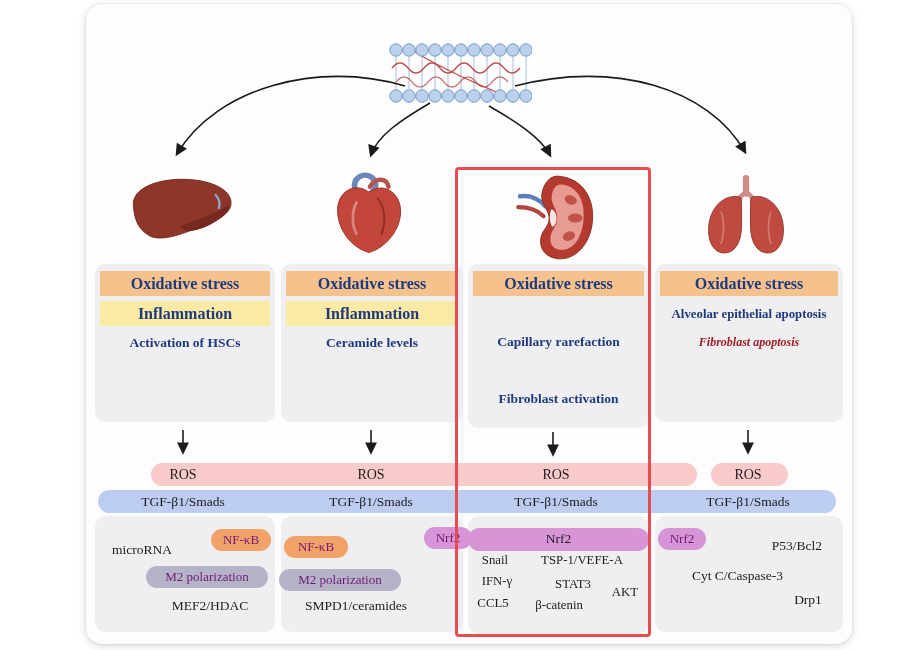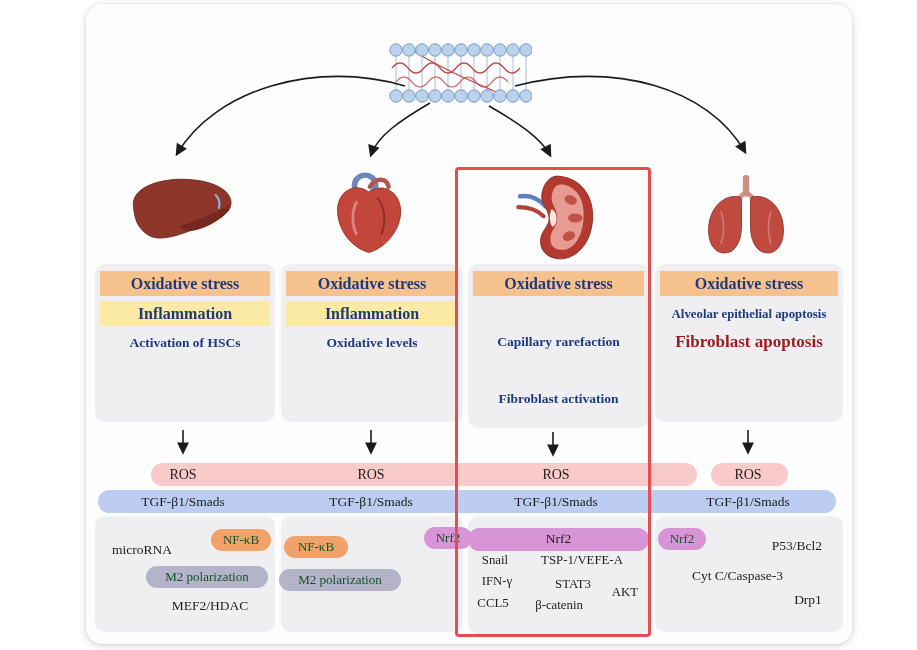--- a/index.html
+++ b/index.html
@@ -20,29 +20,29 @@
     border-radius: 0; font-weight: bold; font-size: 16px;
     color: var(--text-navy, #1e3a7d); white-space: nowrap; z-index: 3;
   }
   .banner.orange { background: var(--banner-orange, #f5c18c); }
   .banner.yellow { background: var(--banner-yellow, #fbeaa6); }
   .txt {
     position: absolute; display: flex; align-items: center; justify-content: center;
     white-space: nowrap; font-size: 13px; color: #1c1c1c; z-index: 3;
   }
   .txt.navy { color: var(--text-navy, #1e3a7d); font-weight: bold; font-size: 13.5px; }
-  .txt.redtxt { color: var(--text-red, #9e1c20); font-weight: bold; font-size: 17px; }
+  .txt.redtxt { color: var(--text-red, #9e1c20); font-weight: bold; font-size: 12px; font-style: italic; }
   .txt.lbl { font-size: 14px; text-align: center; }
   .bar { position: absolute; border-radius: 12px; z-index: 2; }
   .bar.pink { background: var(--ros-pink, #f9caca); }
   .bar.blue { background: var(--tgf-blue, #bccdf1); }
   .bar.purple { background: var(--nrf2-purple, #d795d7); }
   .pill {
     position: absolute; display: flex; align-items: center; justify-content: center;
-    border-radius: 11px; font-size: 13px; color: #14532d; white-space: nowrap; z-index: 3;
+    border-radius: 11px; font-size: 13px; color: #701a75; white-space: nowrap; z-index: 3;
   }
   .pill.orange { background: var(--nfkb-orange, #f1a269); }
   .pill.purple { background: var(--nrf2-purple, #d795d7); }
   .pill.gray { background: var(--m2-gray, #b5b3c7); }
   .hl {
     position: absolute; border: 3px solid var(--highlight-red, #e74c50);
     border-radius: 4px; pointer-events: none; z-index: 6;
   }
   svg.organ { z-index: 2; }
 </style>
@@ -152,21 +152,21 @@
   <div class="box" style="left:281px; top:264px; width:182px; height:158px;"></div>
   <div class="box" style="left:468px; top:264px; width:181px; height:164px;"></div>
   <div class="box" style="left:655px; top:264px; width:188px; height:158px;"></div>
 
   <div class="banner orange" style="left:100px; top:271px; width:170px; height:25px;">Oxidative stress</div>
   <div class="banner yellow" style="left:100px; top:301px; width:170px; height:25px;">Inflammation</div>
   <div class="txt navy" style="left:100px; top:331px; width:170px; height:24px;">Activation of HSCs</div>
 
   <div class="banner orange" style="left:286px; top:271px; width:172px; height:25px;">Oxidative stress</div>
   <div class="banner yellow" style="left:286px; top:301px; width:172px; height:25px;">Inflammation</div>
-  <div class="txt navy" style="left:286px; top:331px; width:172px; height:24px;">Oxidative levels</div>
+  <div class="txt navy" style="left:286px; top:331px; width:172px; height:24px;">Ceramide levels</div>
 
   <div class="banner orange" style="left:473px; top:271px; width:171px; height:25px;">Oxidative stress</div>
   <div class="txt navy" style="left:473px; top:330px; width:171px; height:24px;">Capillary rarefaction</div>
   <div class="txt navy" style="left:473px; top:340px; width:171px; height:24px;margin-top:47px;">Fibroblast activation</div>
 
   <div class="banner orange" style="left:660px; top:271px; width:178px; height:25px;">Oxidative stress</div>
   <div class="txt navy" style="left:656px; top:302px; width:186px; height:24px; font-size:12.8px;">Alveolar epithelial apoptosis</div>
   <div class="txt redtxt" style="left:660px; top:330px; width:178px; height:24px;">Fibroblast apoptosis</div>
 
   <div class="box" style="left:95px; top:516px; width:180px; height:116px;"></div>
@@ -187,20 +187,21 @@
   <div class="txt" style="left:496px; top:492px; width:120px; height:20px; font-size:13.5px;">TGF-β1/Smads</div>
   <div class="txt" style="left:688px; top:492px; width:120px; height:20px; font-size:13.5px;">TGF-β1/Smads</div>
 
   <div class="txt" style="left:100px; top:540px; width:84px; height:20px; font-size:13.5px;">microRNA</div>
   <div class="pill orange" style="left:211px; top:529px; width:60px; height:22px;">NF-κB</div>
   <div class="pill gray" style="left:146px; top:566px; width:122px; height:22px;">M2 polarization</div>
   <div class="txt" style="left:160px; top:596px; width:100px; height:20px; font-size:13.5px;">MEF2/HDAC</div>
 
   <div class="pill orange" style="left:284px; top:536px; width:64px; height:22px;">NF-κB</div>
   <div class="pill gray" style="left:279px; top:569px; width:122px; height:22px;">M2 polarization</div>
+  <div class="txt" style="left:289px; top:596px; width:134px; height:20px; font-size:13.5px;">SMPD1/ceramides</div>
 
   <div class="pill purple" style="left:424px; top:527px; width:48px; height:22px; z-index:4;">Nrf2</div>
   <div class="bar purple" style="left:468px; top:528px; width:181px; height:23px;"></div>
   <div class="txt" style="left:468px; top:529px; width:181px; height:20px; font-size:13.5px;">Nrf2</div>
   <div class="txt" style="left:472px; top:551px; width:46px; height:18px; font-size:12.8px;">Snail</div>
   <div class="txt" style="left:526px; top:551px; width:112px; height:18px; font-size:12.8px;">TSP-1/VEFE-A</div>
   <div class="txt" style="left:472px; top:572px; width:50px; height:18px; font-size:12.8px;">IFN-γ</div>
   <div class="txt" style="left:546px; top:575px; width:54px; height:18px; font-size:12.8px;">STAT3</div>
   <div class="txt" style="left:604px; top:583px; width:42px; height:18px; font-size:12.8px;">AKT</div>
   <div class="txt" style="left:468px; top:594px; width:50px; height:18px; font-size:12.8px;">CCL5</div>

